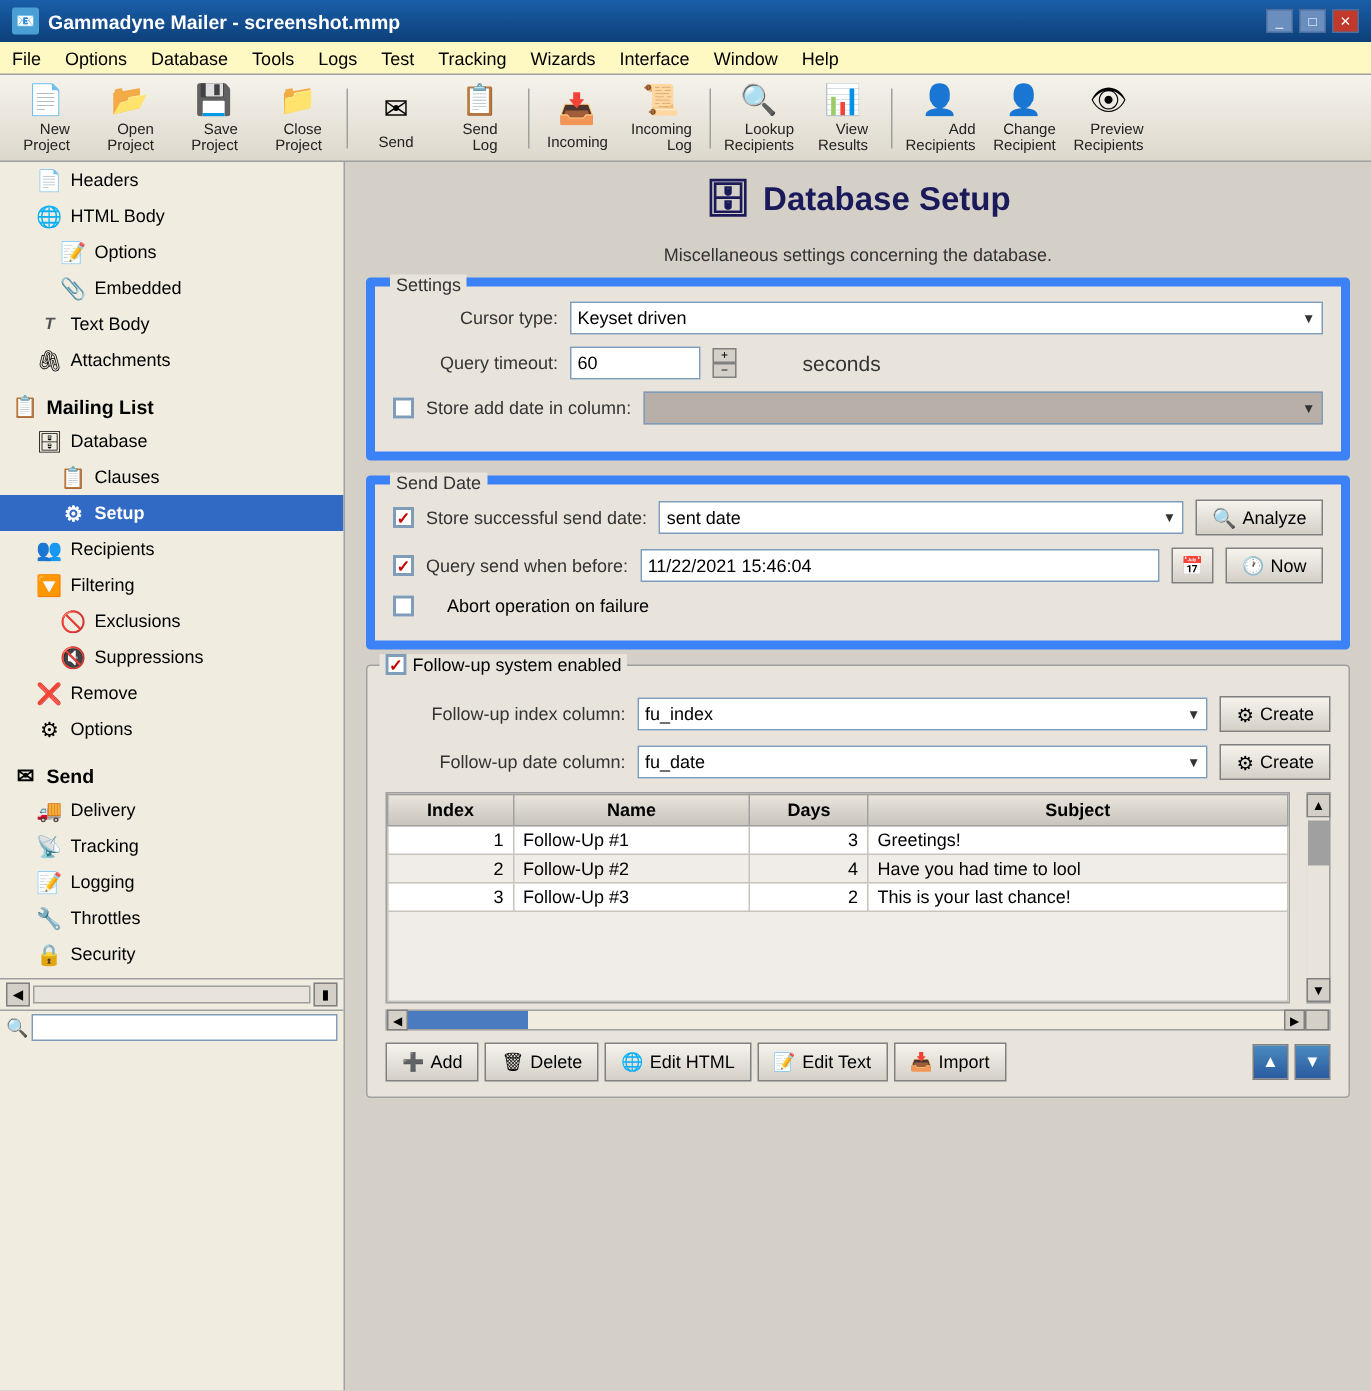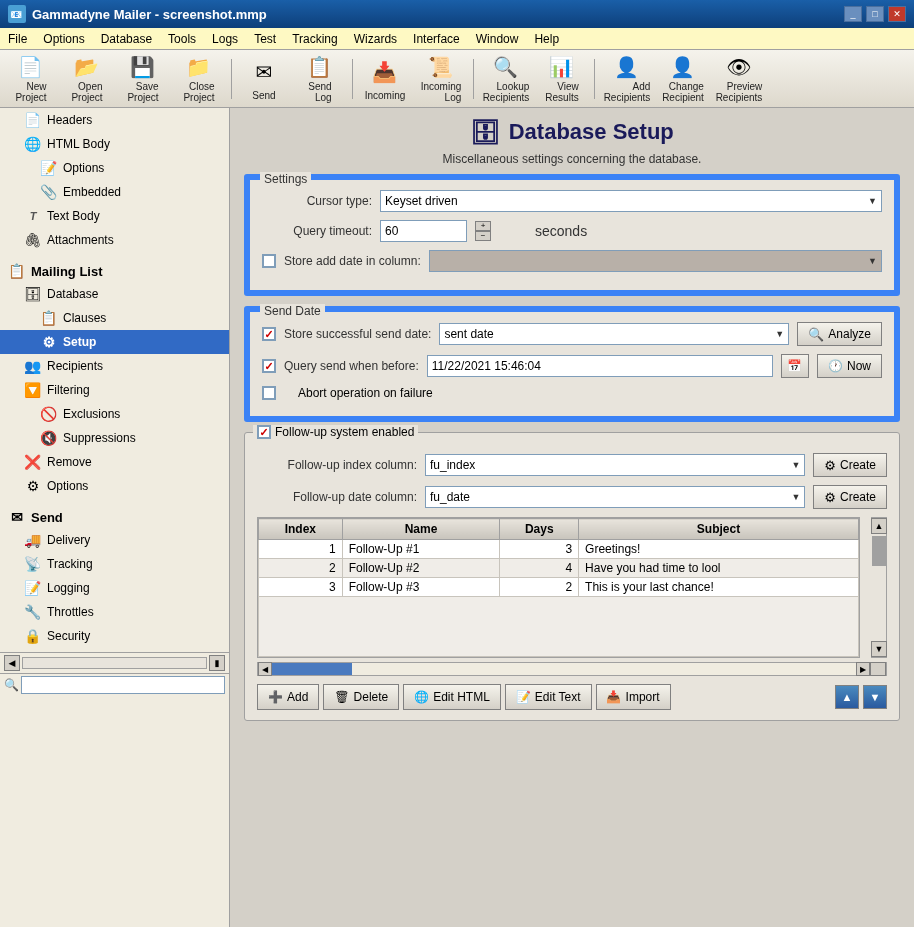--- a/index.html
+++ b/index.html
@@ -37,21 +37,21 @@
     .sidebar-section { padding: 4px 8px 2px 8px; font-weight: bold; font-size: 13px; display: flex; align-items: center; gap: 5px; }
     .sidebar-scroll-btn { width: 16px; height: 16px; background: #d4d0c8; border: 1px solid #808080; display: flex; align-items: center; justify-content: center; font-size: 9px; cursor: pointer; }
 
     
     .content { flex: 1; padding: 10px 14px; background: #d4d0c8; overflow-y: auto; }
 
     
     .page-title-area { text-align: center; margin-bottom: 8px; }
     .page-title { font-size: 22px; font-weight: bold; color: #1a1a5a; display: flex; align-items: center; justify-content: center; gap: 8px; }
     .page-title-icon { font-size: 24px; }
-    .page-subtitle { font-size: 12px; color: #333; margin-top: 6px; }
+    .page-subtitle { font-size: 12px; color: #333; margin-top: 16px; }
 
     
     .panel { border: 6px solid #3b82f6; background: #e8e4dc; border-radius: 3px; margin-bottom: 10px; padding: 10px 12px; position: relative; }
     .panel-legend { position: absolute; top: -8px; left: 10px; background: #e8e4dc; padding: 0 4px; font-size: 12px; color: #333; }
 
     
     .form-row { display: flex; align-items: center; gap: 8px; margin-bottom: 8px; }
     .form-label { font-size: 12px; color: #333; white-space: nowrap; min-width: 110px; text-align: right; }
     .form-label-left { text-align: left; min-width: auto; }
     .input-number { width: 50px; border: 1px solid #7f9db9; background: white; padding: 2px 4px; font-size: 12px; height: 22px; }

